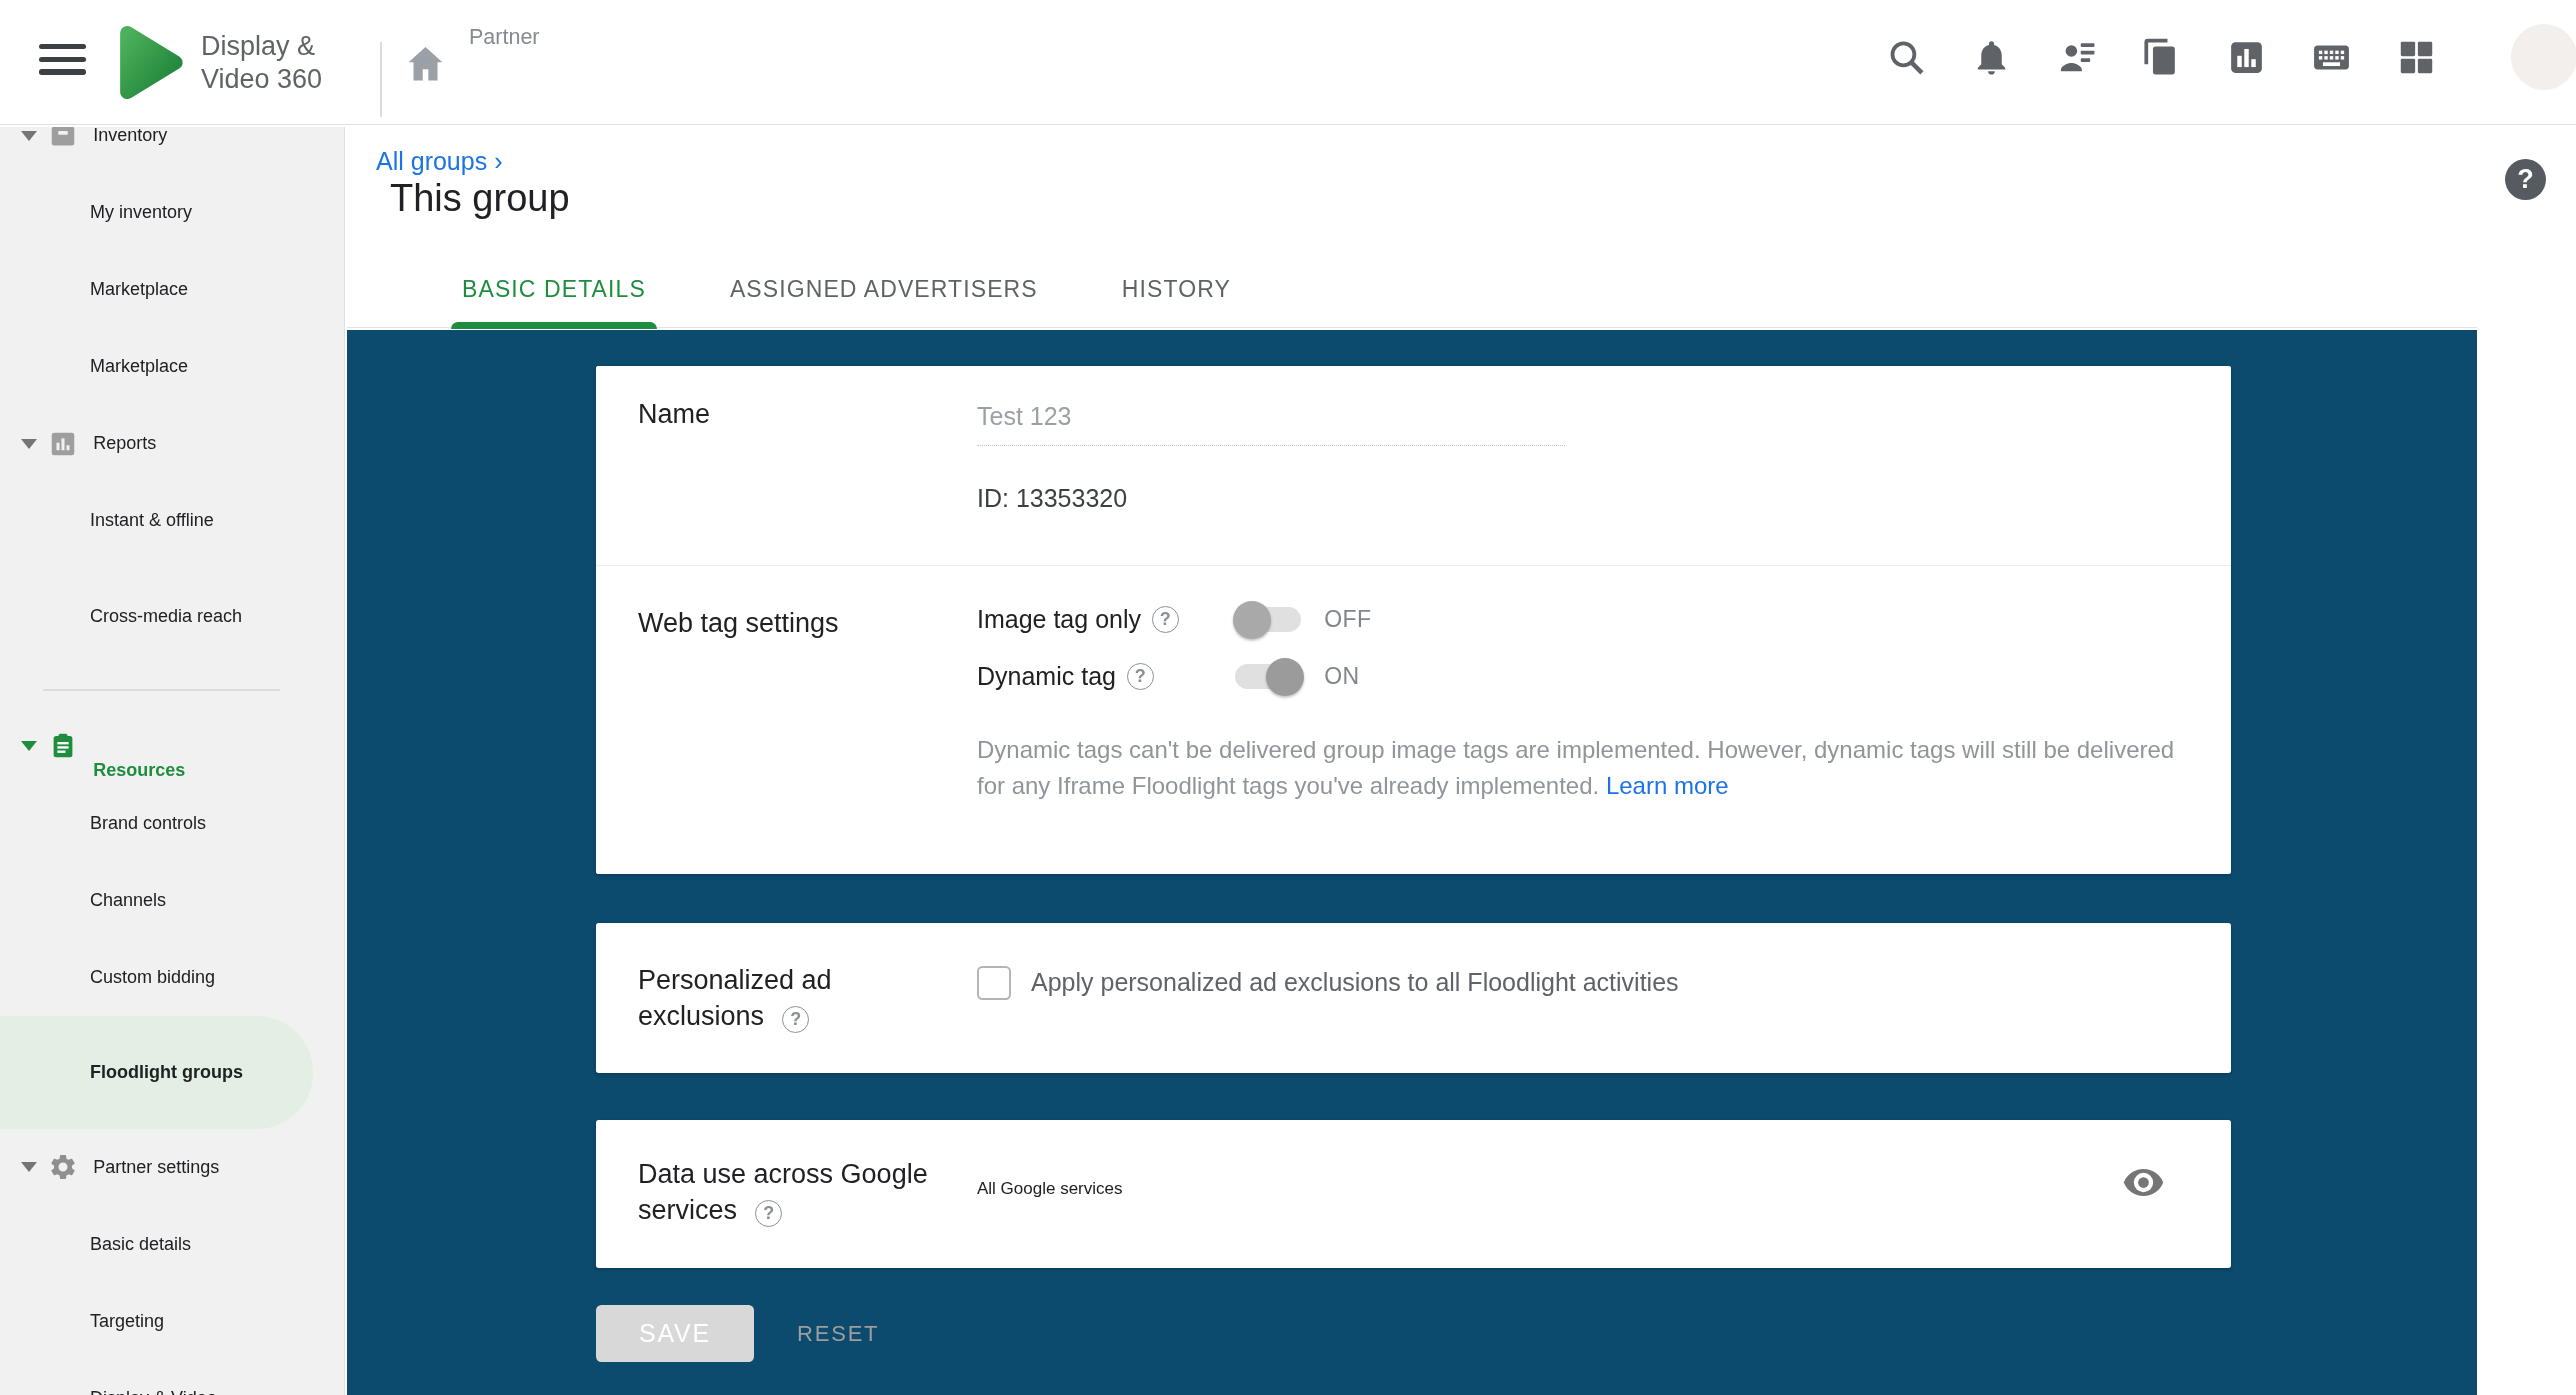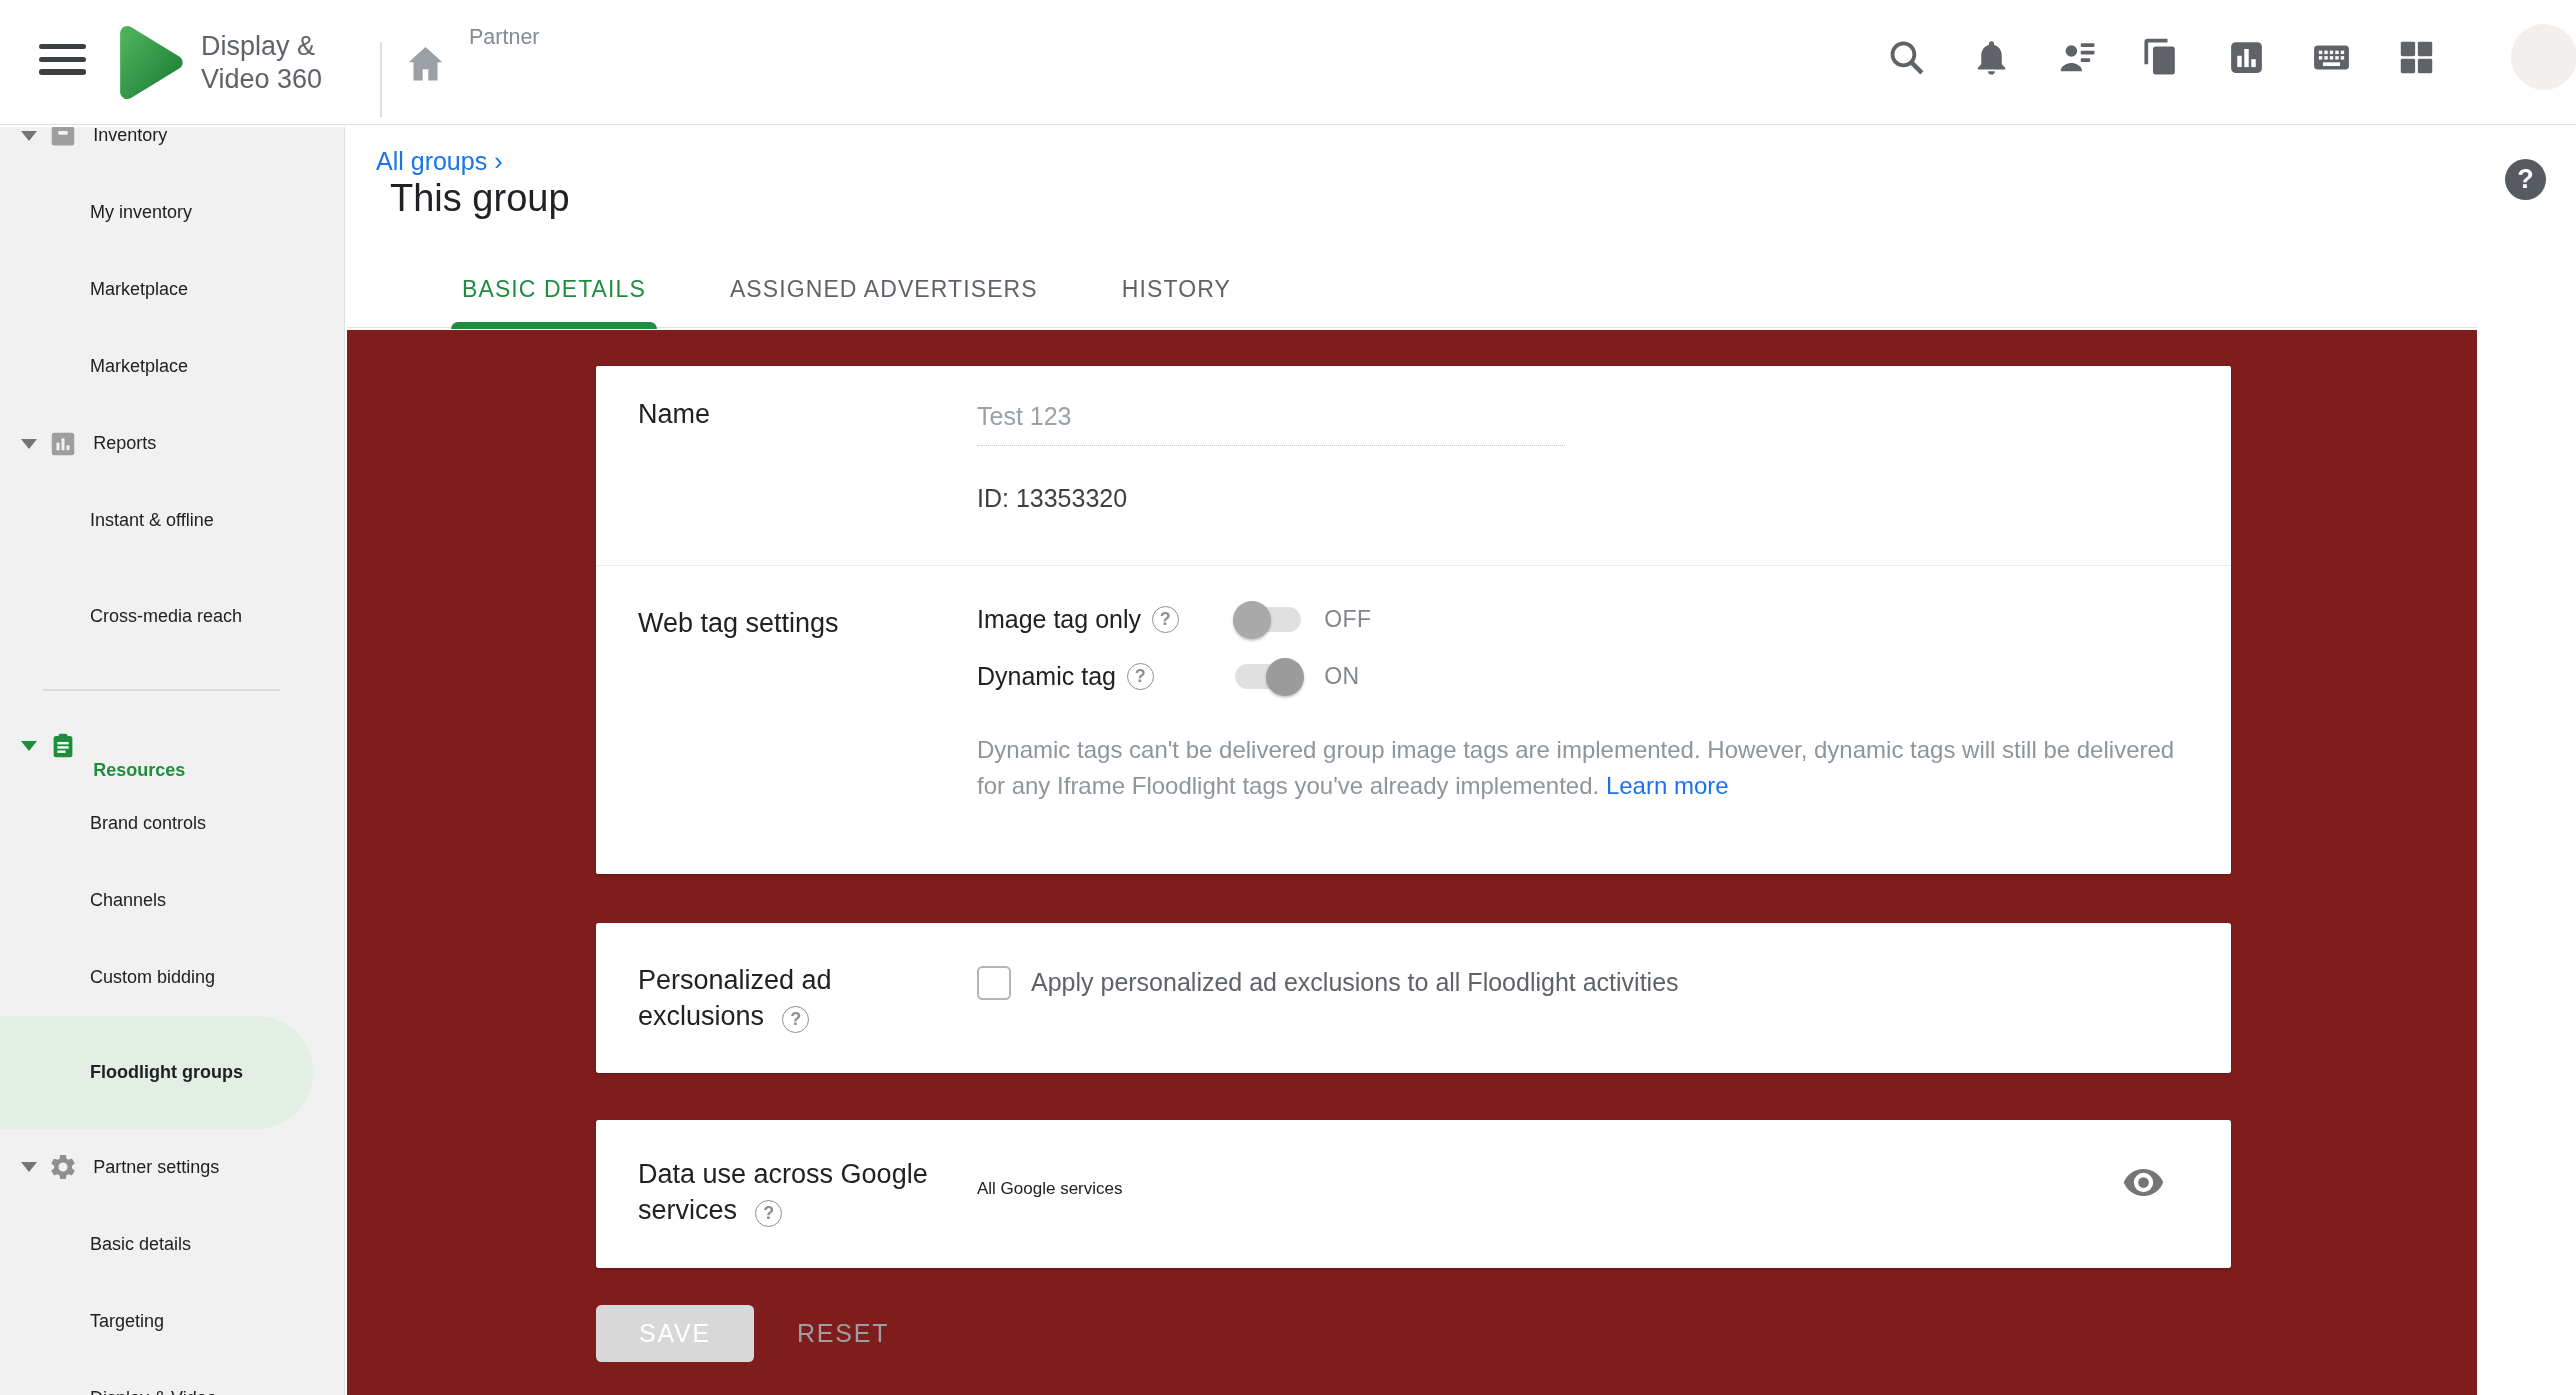--- a/index.html
+++ b/index.html
@@ -48,21 +48,21 @@
   .breadcrumb a { color:#1a73e8; text-decoration:none; cursor:pointer; }
   .page-title { position:absolute; left:43px; top:50px; font-size:38px; color:#202124; font-weight:400; }
   .tabs { position:absolute; left:115px; bottom:-1.8px; height:79px; display:flex; gap:84px; }
   .tab { display:flex; align-items:center; height:100%; position:relative; font-size:23px; letter-spacing:1.1px;
     color:#5f6368; font-weight:500; cursor:pointer; }
   .tab.active { color:#1e8e3e; }
   .tab.active::after { content:""; position:absolute; left:-10.7px; right:-10.7px; bottom:0; height:7.2px;
     background:#1e8e3e; border-radius:7.2px 7.2px 0 0; }
 
   
-  .scroll { position:absolute; left:347px; top:330px; width:2130px; height:1066px; background:#7f1d1d; }
+  .scroll { position:absolute; left:347px; top:330px; width:2130px; height:1066px; background:#0c4a6e; }
   .rail { position:absolute; left:2477px; top:127px; width:99px; height:1268px; background:#fff; z-index:5; }
   .help-fab { margin:32px 0 0 28px; width:41px; height:41px; border-radius:50%; background:#555b61; color:#fff;
     display:flex; align-items:center; justify-content:center; font-size:27px; font-weight:700; cursor:pointer; }
 
   .card { background:#fff; border-radius:2.7px; box-shadow:0 1.8px 3.6px rgba(0,0,0,0.16); }
   .card-stack { position:absolute; left:249px; top:36px; width:1635px; }
   .sec { background:#fff; }
   .sec1 { height:199px; padding-top:30px; border-radius:2.7px 2.7px 0 0; }
   .sec2 { height:309px; padding-top:39px; border-top:1.8px solid #ececec; border-radius:0 0 2.7px 2.7px; }
   .card3 { position:absolute; left:249px; top:593px; width:1635px; height:150px; padding-top:39px; }
@@ -98,21 +98,21 @@
   .checkbox { width:34px; height:34px; border:2.7px solid #b5b5b5; border-radius:5.4px; background:#fff;
     flex:0 0 auto; cursor:pointer; }
   .cb-label { margin-left:20px; font-size:25px; color:#5f6368; }
 
   .du-value { margin-top:23px; font-size:17px; color:#202124; }
   .eye-btn { position:absolute; right:66px; top:5.4px; width:43px; height:43px; cursor:pointer; }
 
   .actions { position:absolute; left:249px; top:975px; display:flex; align-items:center; }
   .save-btn { width:158px; height:57px; background:#d8d8d8; color:#fff; border:none; border-radius:5.4px;
     font-family:inherit; font-size:25px; font-weight:500; letter-spacing:1.8px; cursor:pointer; }
-  .reset-btn { margin-left:43px; background:none; border:none; font-family:inherit; font-size:25px;
+  .reset-btn { margin-left:43px; background:none; border:none; font-family:inherit; font-size:22px;
     font-weight:500; color:#9e9e9e; letter-spacing:1.8px; cursor:pointer; }
 </style>
 </head>
 <body>
 
 <div class="canvas">
 
   <header class="topbar">
     <div class="hamburger">
         <span></span>

